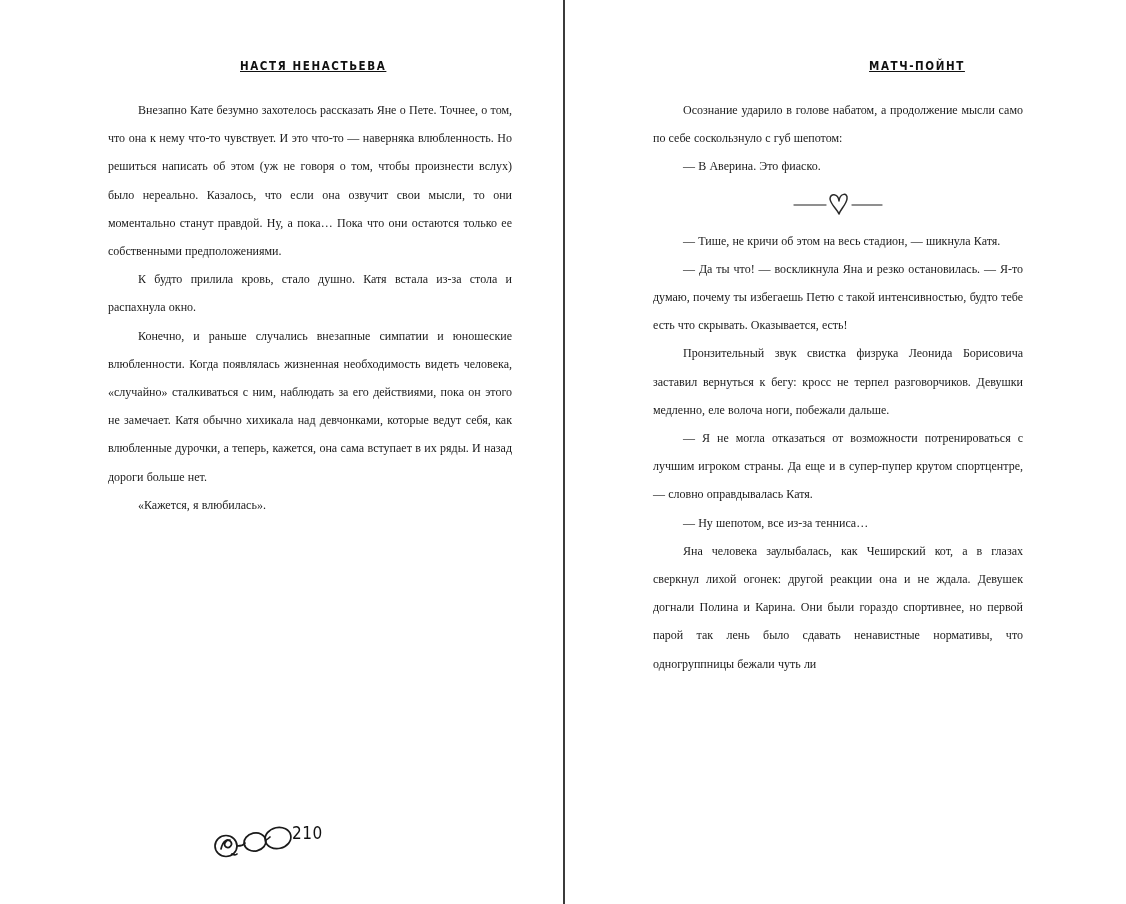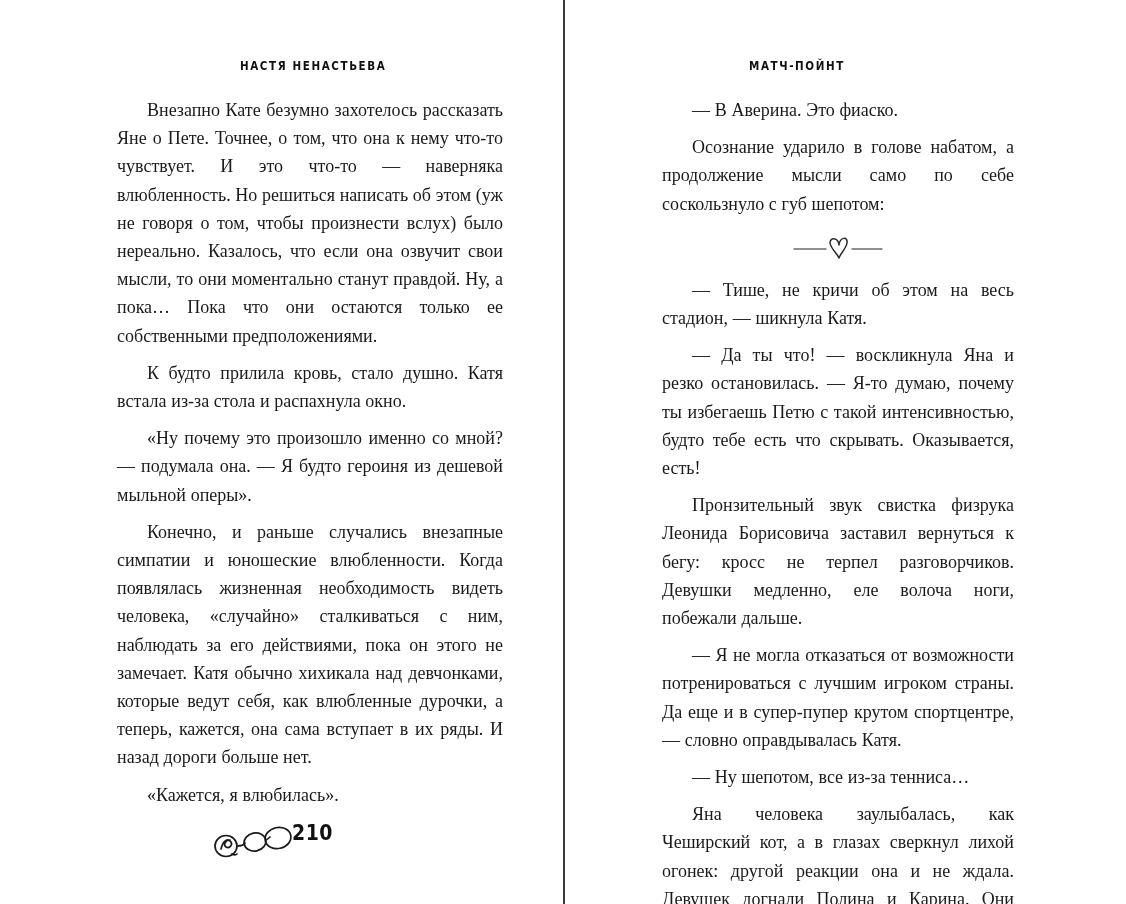--- a/index.html
+++ b/index.html
@@ -49,33 +49,34 @@
     font-weight: bold;
     font-size: 11.5px;
     letter-spacing: 1.6px;
     color: #111111;
     text-transform: uppercase;
     margin: 0;
     padding-top: 58px;
     height: 16px;
     line-height: 16px;
     white-space: nowrap;
+    text-decoration: underline;
   }
   .page-left  .running-head { text-align: left; padding-left: 132px; }
-  .page-right .running-head { text-align: left; padding-left: 96px; }
+  .page-right .running-head { text-align: center; padding-left: 96px; }
 
   .body-col {
     margin-top: 22px;
   }
   .page-left .body-col  { width: 404px; }
   .page-right .body-col { width: 370px; }
 
   p.para {
-    margin: 9px;
-    font-size: 18px;
+    margin: 0;
+    font-size: 12px;
     line-height: 28.2px;
     text-align: justify;
     text-indent: 30px;
     hyphens: auto;
     -webkit-hyphens: auto;
     word-spacing: 0.2px;
   }
   p.para.dialog { text-indent: 30px; }
 
   
@@ -93,43 +94,42 @@
     position: absolute;
     bottom: 36px;
     height: 54px;
     display: flex;
     align-items: center;
   }
   .folio-left  { left: 212px; }
 
   .folio-num {
     font-family: "DejaVu Sans Condensed", "Liberation Sans Narrow", "Liberation Sans", sans-serif;
-    font-weight: bold;
-    font-size: 21px;
+    font-weight: normal;
+    font-size: 17px;
     letter-spacing: 0.5px;
     color: #111111;
     line-height: 1;
   }
   .folio-left .folio-num  { margin-left: -6px; margin-bottom: 16px; }
 </style>
 </head>
 <body>
 
 <div class="spread">
 
   <div class="spine-rule"></div>
 
   <div class="page page-left">
 
     <div class="running-head">НАСТЯ НЕНАСТЬЕВА</div>
 
     <div class="body-col">
       <p class="para">Внезапно Кате безумно захотелось рассказать Яне о Пете. Точнее, о том, что она к нему что-то чувствует. И это что-то — наверняка влюбленность. Но решиться написать об этом (уж не говоря о том, чтобы произнести вслух) было нереально. Казалось, что если она озвучит свои мысли, то они моментально станут правдой. Ну, а пока… Пока что они остаются только ее собственными предположениями.</p>
       <p class="para">К будто прилила кровь, стало душно. Катя встала из-за стола и распахнула окно.</p>
-      <p class="para">«Ну почему это произошло именно со мной? — подумала она. — Я будто героиня из дешевой мыльной оперы».</p>
       <p class="para">Конечно, и раньше случались внезапные симпатии и юношеские влюбленности. Когда появлялась жизненная необходимость видеть человека, «случайно» сталкиваться с ним, наблюдать за его действиями, пока он этого не замечает. Катя обычно хихикала над девчонками, которые ведут себя, как влюбленные дурочки, а теперь, кажется, она сама вступает в их ряды. И назад дороги больше нет.</p>
       <p class="para">«Кажется, я влюбилась».</p>
     </div>
 
     <div class="folio folio-left">
       <span>
         <svg width="86" height="46" viewBox="0 0 86 46">
           <g fill="none" stroke="#1a1a1a" stroke-width="1.7" stroke-linecap="round">
             <ellipse cx="14" cy="30" rx="11" ry="10.5"></ellipse>
             <path d="M9 33 C 11 24, 16 22, 19 26 C 21 29, 17 33, 14 31 C 11 29, 13 24, 18 24"></path>
@@ -143,22 +143,22 @@
       </span>
       <span class="folio-num">210</span>
     </div>
   </div>
 
   <div class="page page-right">
 
     <div class="running-head">МАТЧ-ПОЙНТ</div>
 
     <div class="body-col">
+      <p class="para">Осознание ударило в голове набатом, а продолжение мысли само по себе соскользнуло с губ шепотом:</p>
       <p class="para dialog">— В Аверина. Это фиаско.</p>
-      <p class="para">Осознание ударило в голове набатом, а продолжение мысли само по себе соскользнуло с губ шепотом:</p>
 
       <div class="section-divider">
         <svg width="96" height="26" viewBox="0 0 96 26">
           <g stroke="#6b6b6b" stroke-width="1.3" fill="none" stroke-linecap="round">
             <line x1="4" y1="15" x2="36" y2="15"></line>
             <line x1="62" y1="15" x2="92" y2="15"></line>
           </g>
           <g stroke="#2a2a2a" stroke-width="1.5" fill="none" stroke-linecap="round" stroke-linejoin="round">
             <path d="M40 9 C 40 3, 48 3, 49 11 C 50 3, 58 2, 57 9 C 56 15, 50 20, 49 24 C 47 19, 41 15, 40 9 Z"></path>
           </g>

